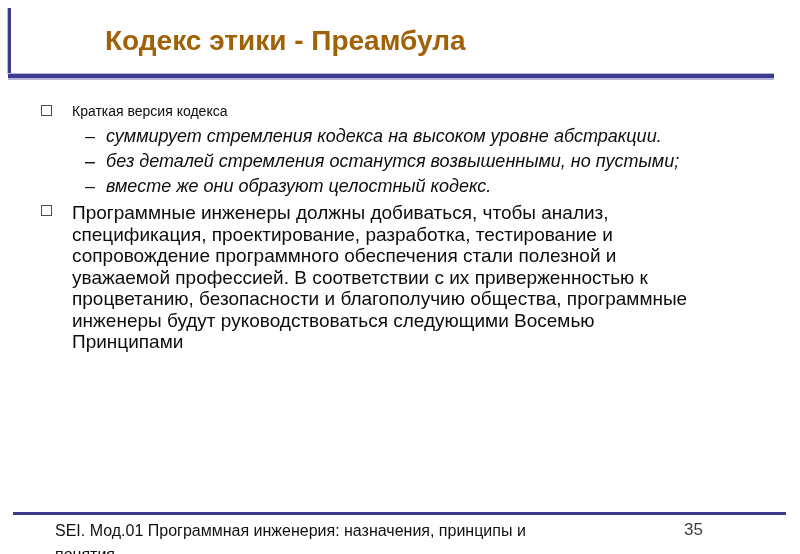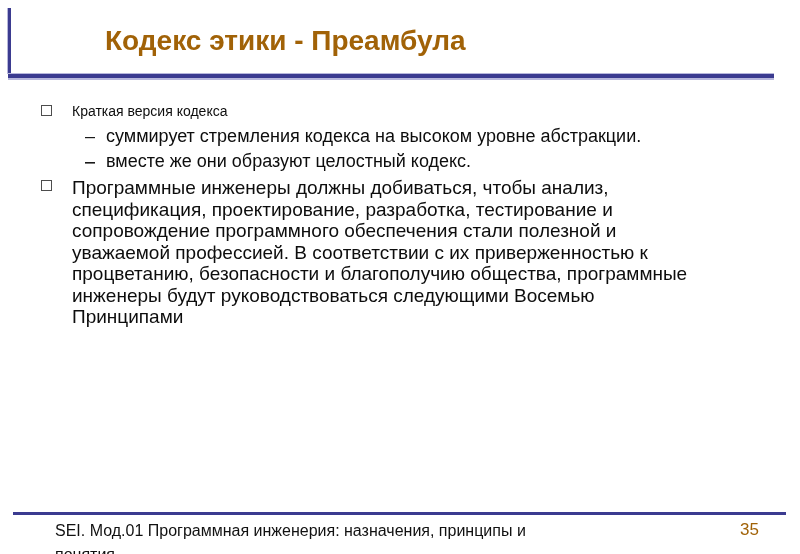--- a/index.html
+++ b/index.html
@@ -64,21 +64,21 @@
   .item.l1.big {
     font-size: 19px;
     line-height: 21.5px;
     margin-top: 2px;
   }
   .item.l2 {
     font-size: 18px;
     line-height: 19px;
     margin-bottom: 6px;
   }
-  .item.l2 .text { margin-left: 106px; margin-right: 40px; }
+  .item.l2 .text { margin-left: 106px; margin-right: 40px; font-style: italic; }
   .bullet-square {
     position: absolute;
     left: 41px;
     top: 3px;
     width: 11px;
     height: 11px;
     border: 1.5px solid #4d4d4d;
     background: transparent;
   }
   .bullet-dash {
@@ -101,24 +101,24 @@
     position: absolute;
     left: 55px;
     top: 519px;
     font-size: 16px;
     line-height: 23.5px;
     color: #111111;
     white-space: pre-line;
   }
   .page-number {
     position: absolute;
-    left: 740px;
+    left: 684px;
     top: 520px;
     font-size: 17px;
-    color: #a16207;
+    color: #404040;
   }
 </style>
 </head>
 <body>
 
 <div class="slide">
 
   <div class="title-box">
     <div class="title-text">Кодекс этики - Преамбула</div>
   </div>
@@ -134,20 +134,21 @@
         <div class="text">суммирует стремления кодекса на высоком уровне абстракции.</div>
       </div>
       <div class="item l2">
         <span class="bullet-dash">–</span>
       </div>
       <div class="item l2">
         <span class="bullet-dash">–</span>
       </div>
       <div class="item l2">
         <span class="bullet-dash">–</span>
+        <div class="text">без деталей стремления останутся возвышенными, но пустыми;</div>
       </div>
       <div class="item l2">
         <span class="bullet-dash">–</span>
         <div class="text">вместе же они образуют целостный кодекс.</div>
       </div>
       <div class="item l1 big">
         <span class="bullet-square"></span>
         <div class="text">Программные инженеры должны добиваться, чтобы анализ,
 спецификация, проектирование, разработка, тестирование и
 сопровождение программного обеспечения стали полезной и

